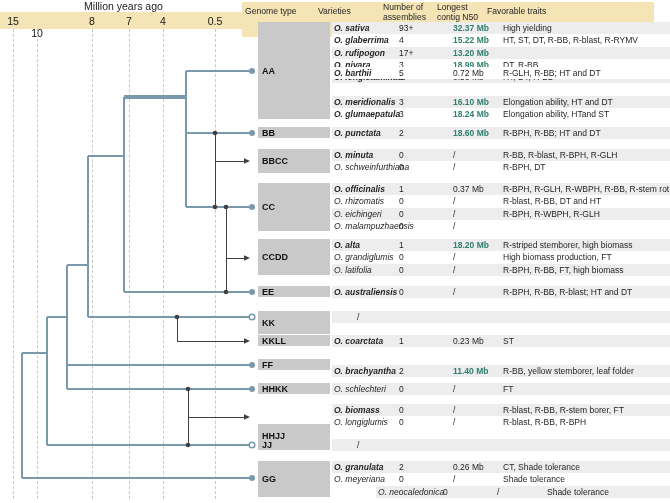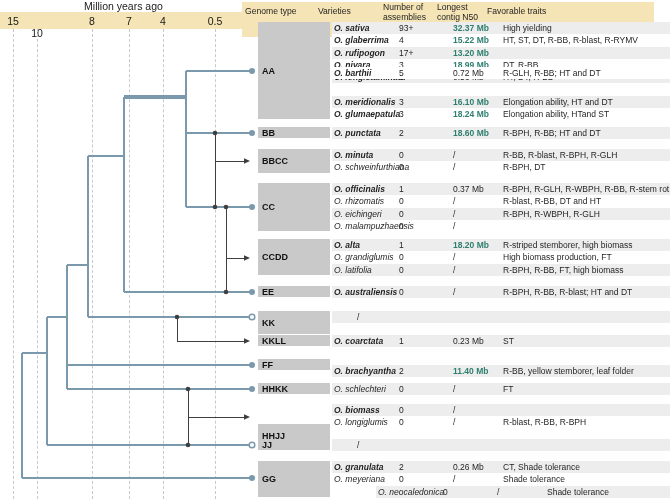--- a/index.html
+++ b/index.html
@@ -254,20 +254,21 @@
         <div class="c name">O. schlechteri</div>
         <div class="c asm">0</div>
         <div class="c n50">/</div>
         <div class="c traits">FT</div>
       </div>
       <div class="gcell" style="top: 424px; height: 23.6px; background: rgb(201, 201, 201);">HHJJ</div>
       <div class="row" style="top: 404px; height: 12.3px; background: rgb(237, 237, 237);">
         <div class="c name bold">O. biomass</div>
         <div class="c asm">0</div>
         <div class="c n50">/</div>
+        <div class="c traits">R-blast, R-BB, R-stem borer, FT</div>
       </div>
       <div class="row" style="top: 416.3px; height: 12.3px; background: rgb(255, 255, 255);">
         <div class="c name">O. longiglumis</div>
         <div class="c asm">0</div>
         <div class="c n50">/</div>
         <div class="c traits">R-blast, R-BB, R-BPH</div>
       </div>
       <div class="gcell" style="top: 439px; height: 11.3px; background: rgb(201, 201, 201);">JJ</div>
       <div class="row" style="top: 439px; height: 12.3px; background: rgb(237, 237, 237);">
         <div class="c slash">/</div>

